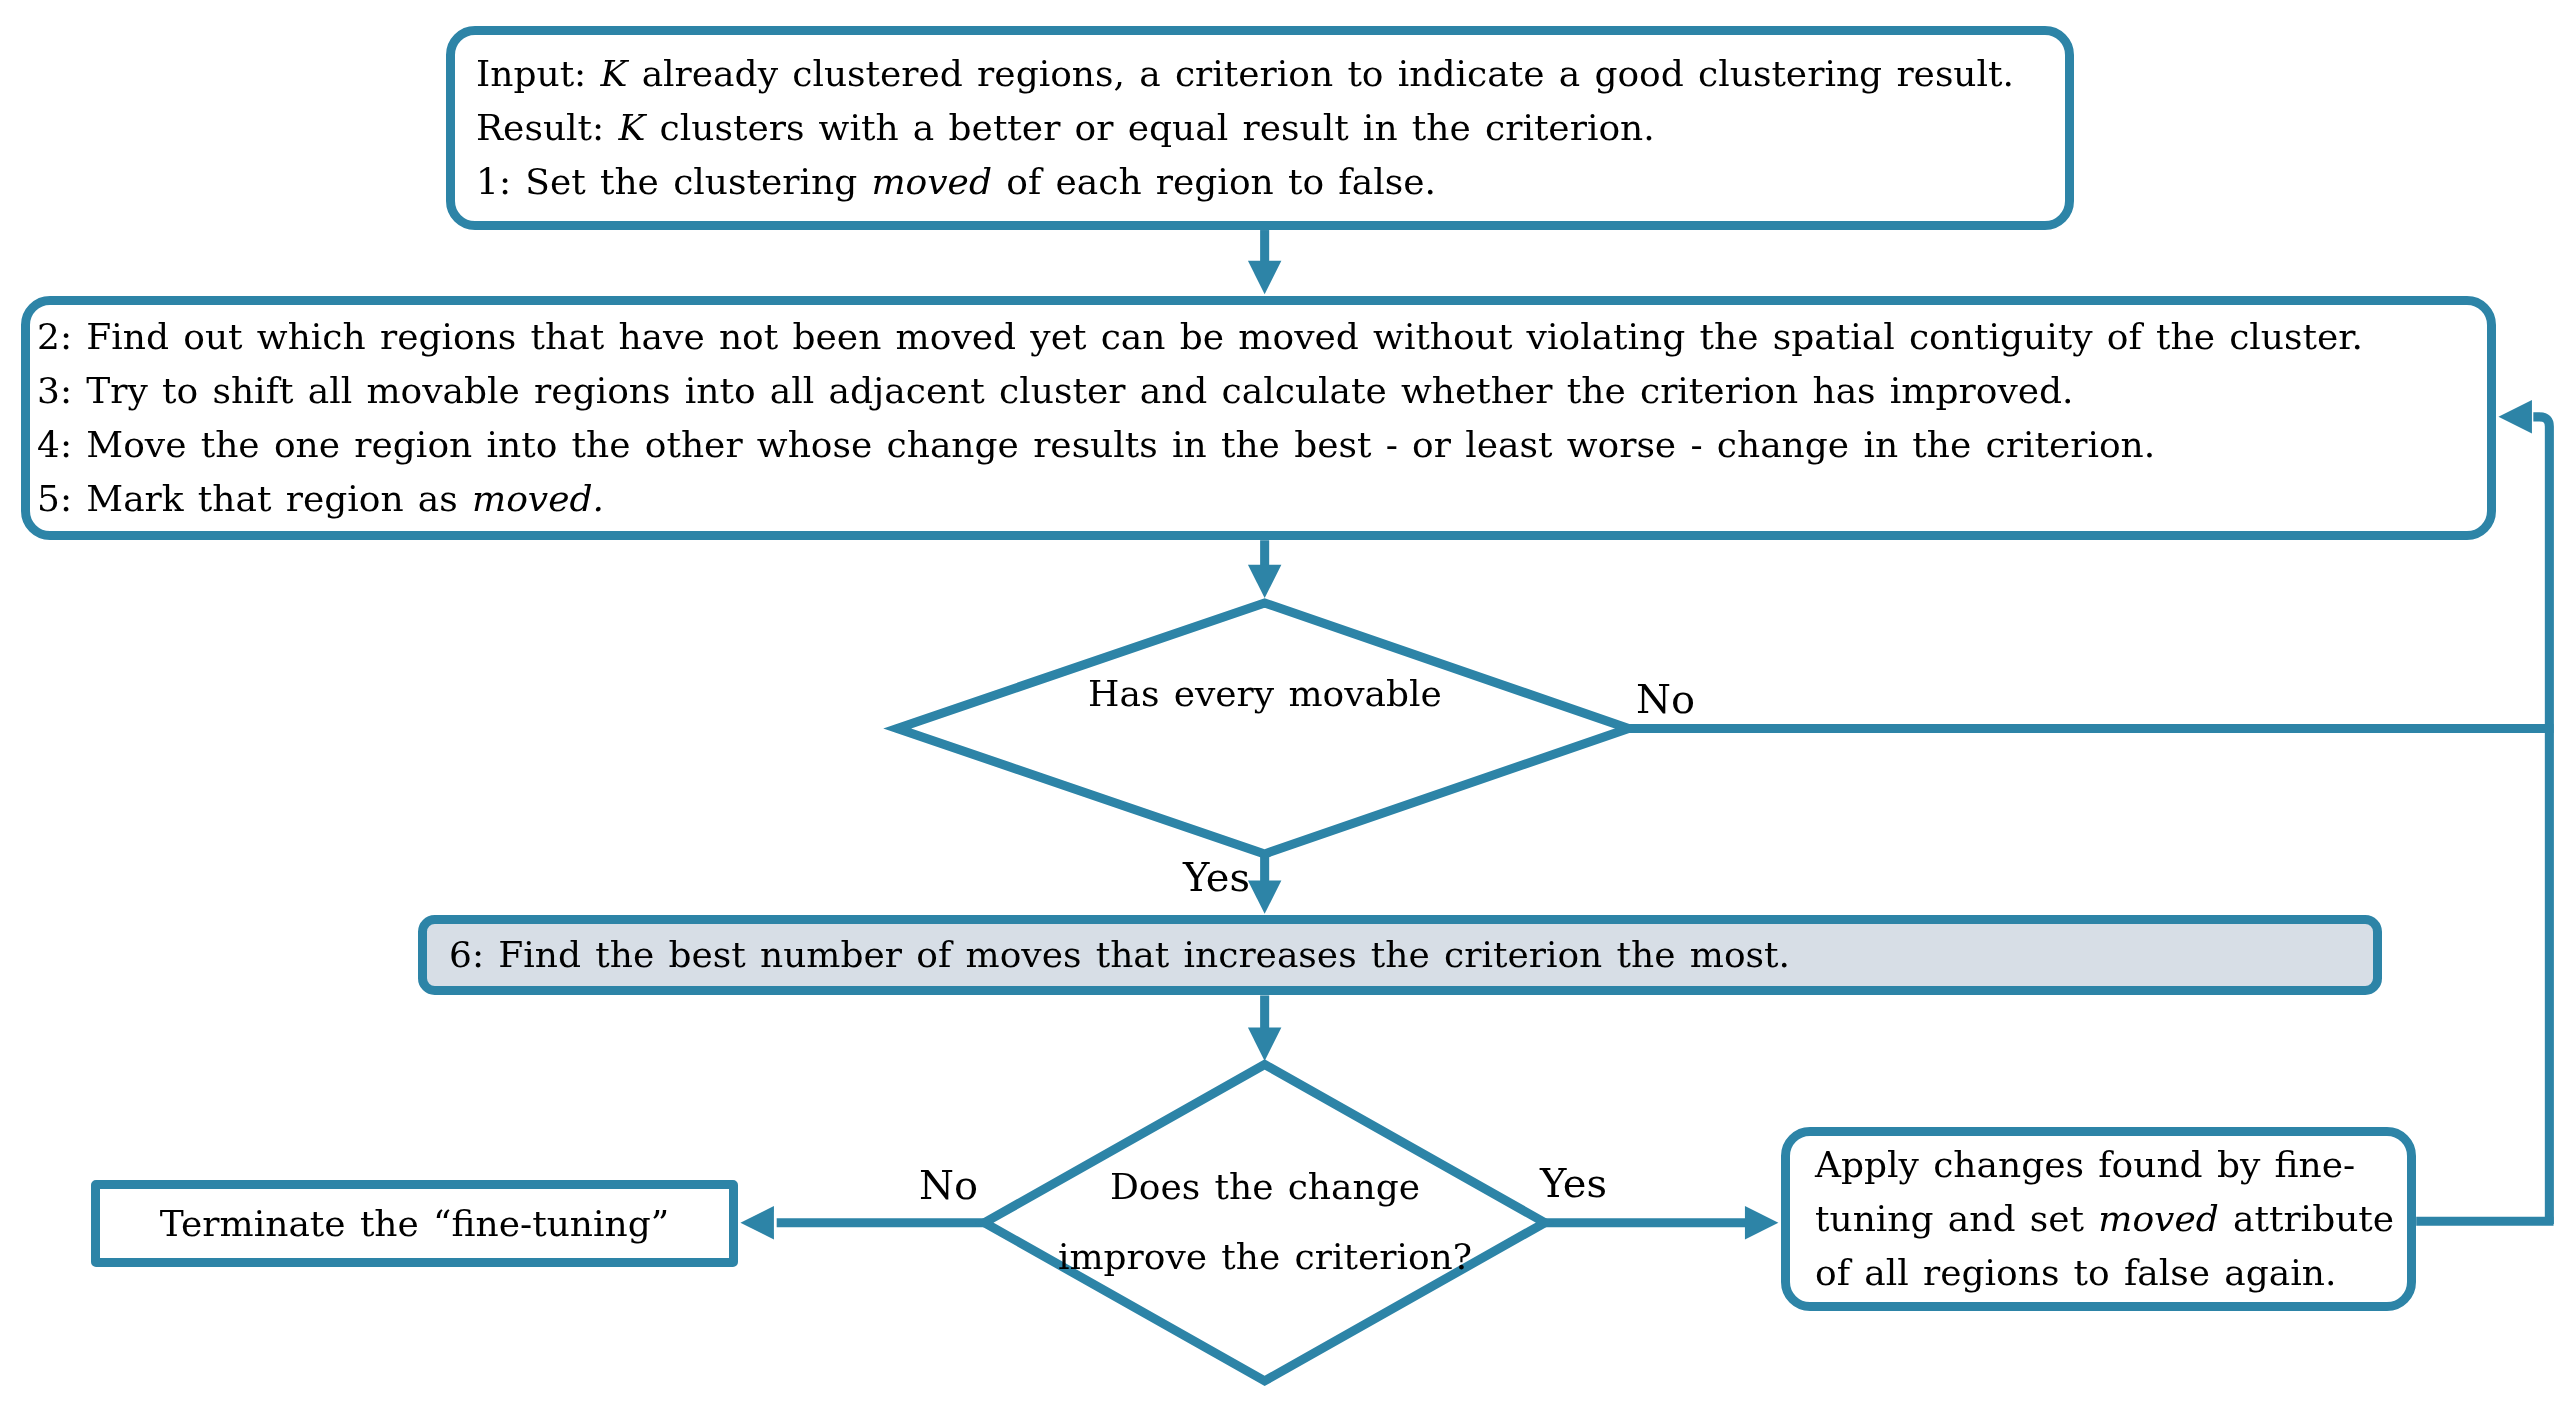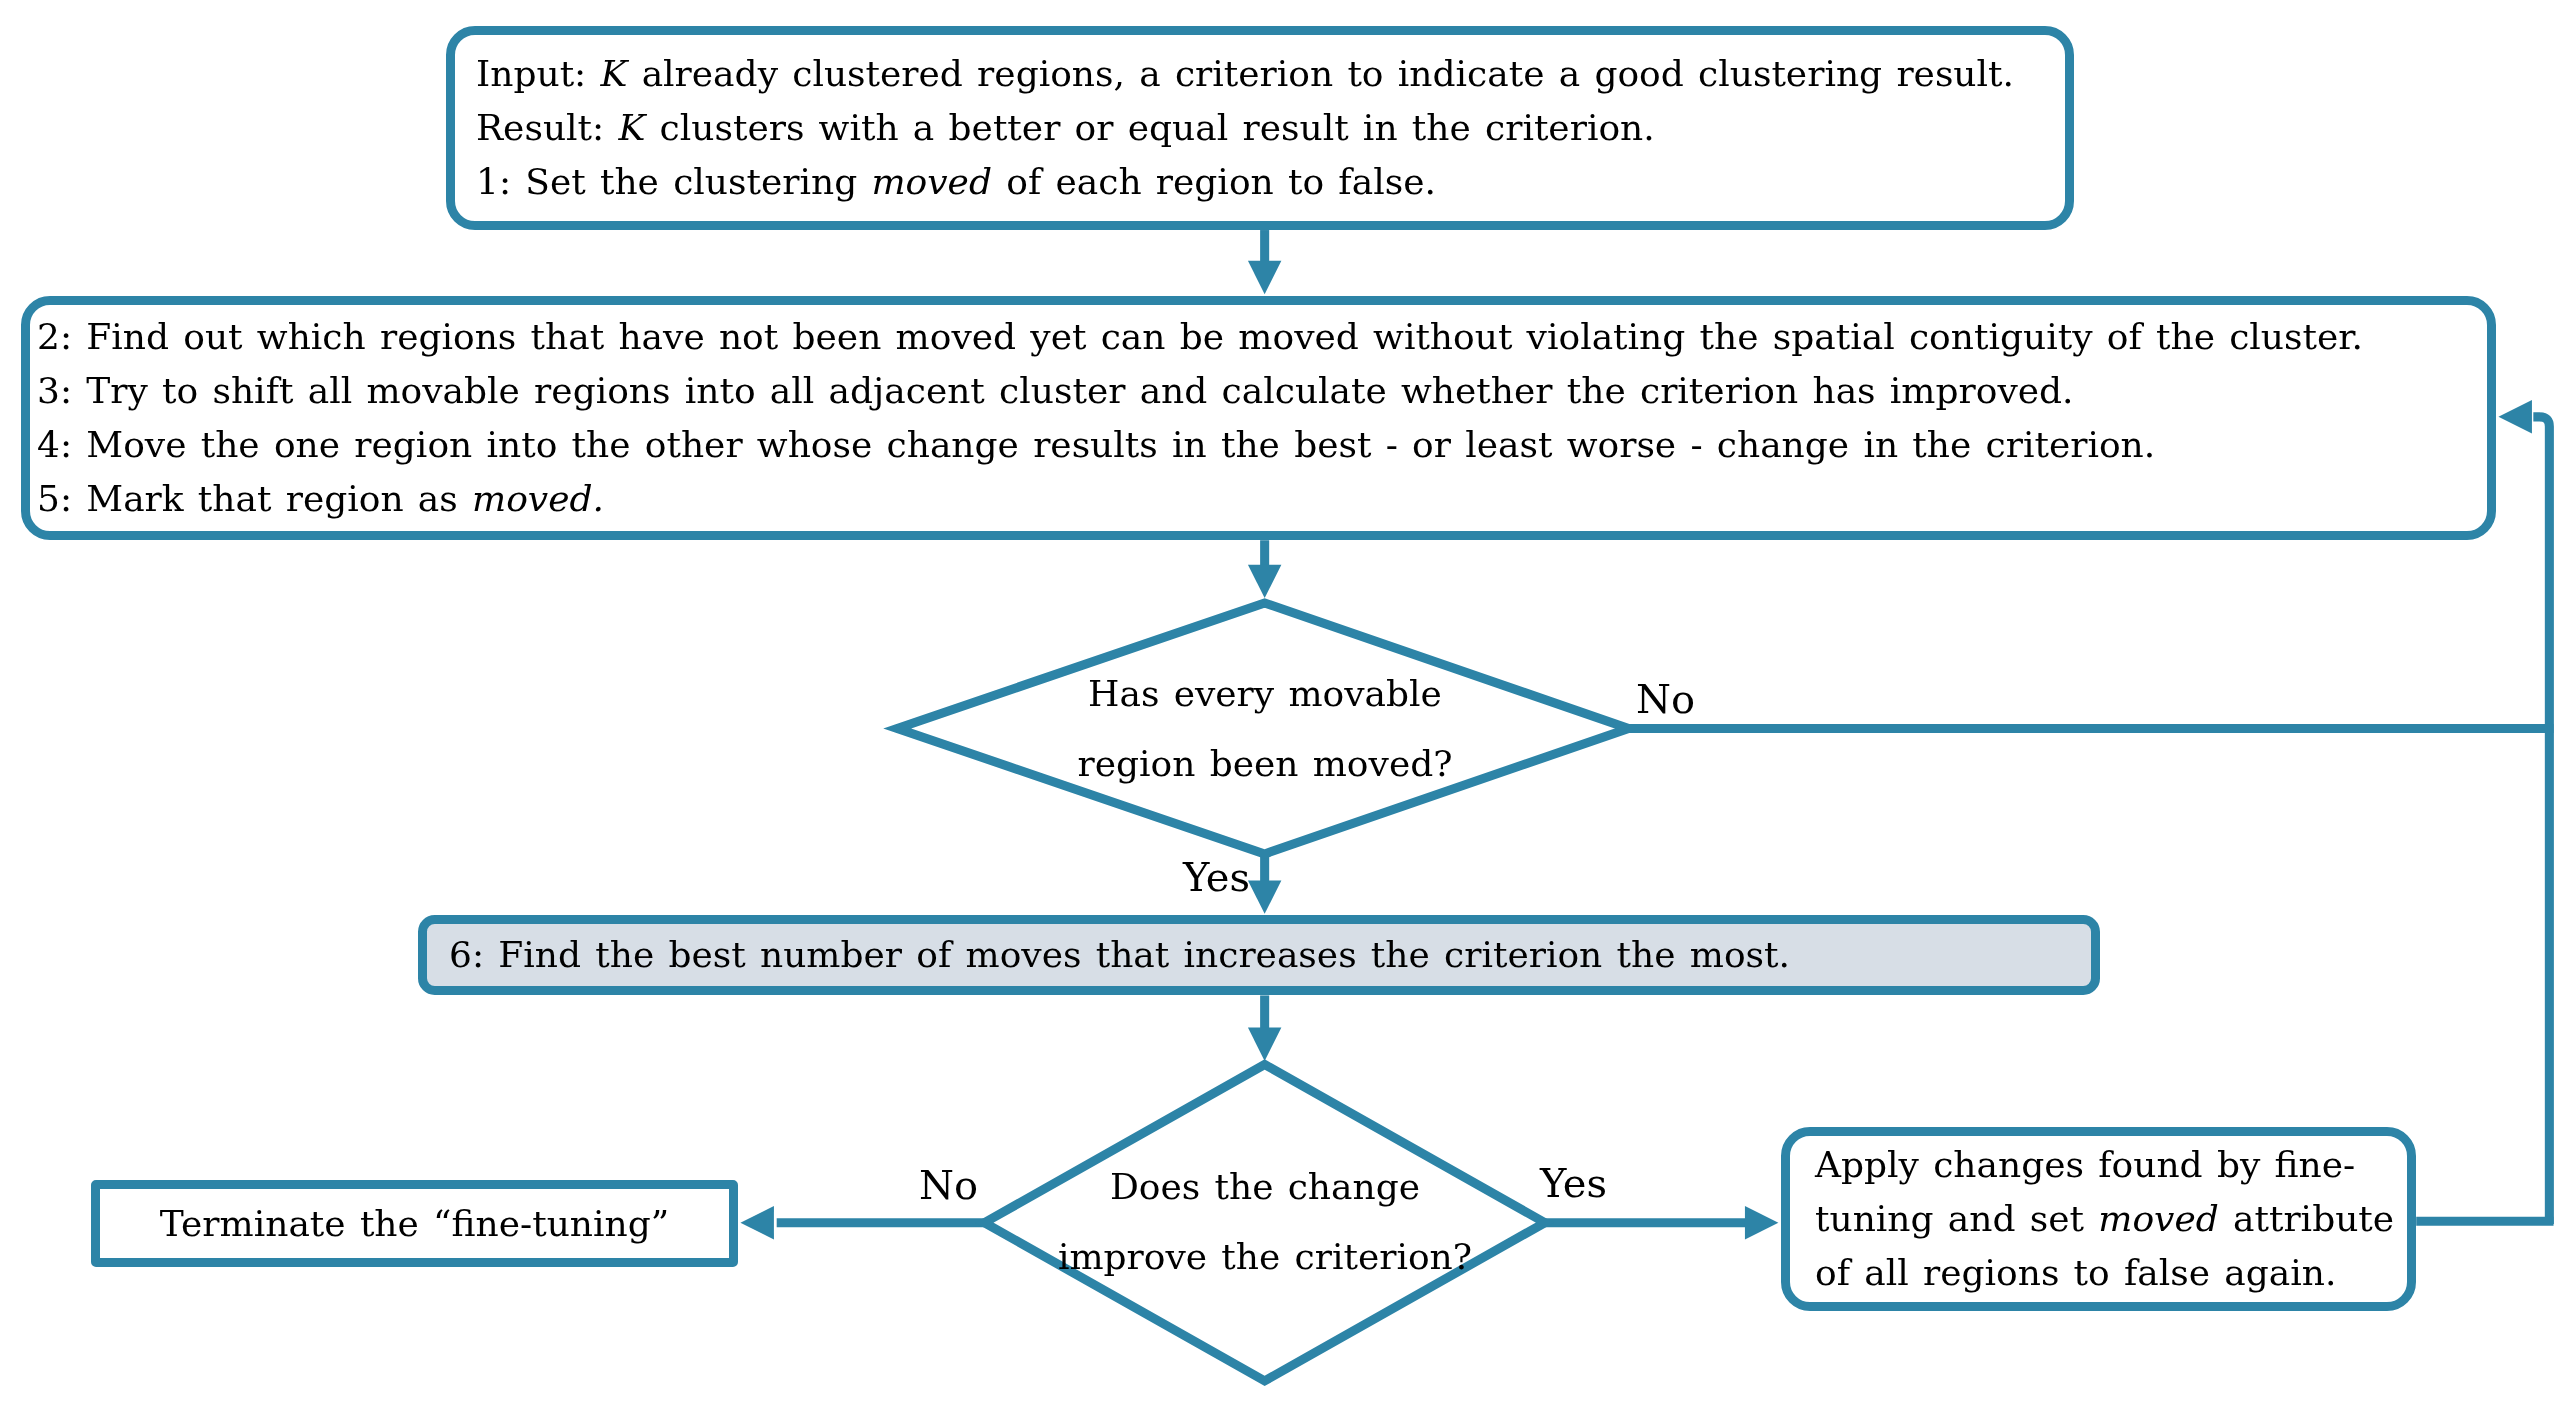--- a/index.html
+++ b/index.html
@@ -24,21 +24,21 @@
   .diamond{fill:var(--box-fill);stroke:var(--line);stroke-width:13;stroke-linejoin:miter;}
   .box{
     position:absolute;box-sizing:border-box;
     border:9.8px solid var(--line);
     background:var(--box-fill);
     display:flex;flex-direction:column;justify-content:center;
   }
   .bline{white-space:nowrap;font-size:36px;line-height:54px;word-spacing:2.8px;}
   #box-input{left:446px;top:26px;width:1628px;height:204px;border-radius:29px;padding-left:21px;}
   #box-steps{left:21px;top:296px;width:2475px;height:244px;border-radius:29px;padding-left:7px;}
-  #box-step6{left:418px;top:915px;width:1682px;height:80px;border-radius:16.7px;padding-left:22px;background:var(--step6-fill);}
+  #box-step6{left:418px;top:915px;width:1964px;height:80px;border-radius:16.7px;padding-left:22px;background:var(--step6-fill);}
   #box-terminate{left:91px;top:1180px;width:647px;height:87px;border-radius:5px;align-items:center;}
   #box-apply{left:1781px;top:1127px;width:635px;height:184px;border-radius:29px;padding-left:25px;}
   .dtext{position:absolute;text-align:center;font-size:36px;line-height:70px;word-spacing:2.8px;}
   #dtext-moved{left:986px;top:659px;width:558px;}
   #dtext-improve{left:1021px;top:1152px;width:488px;}
   .lbl{position:absolute;font-size:40px;line-height:39px;text-align:center;}
   #lbl-no1{left:1620px;top:680px;width:91px;}
   #lbl-yes1{left:1164px;top:858px;width:105px;}
   #lbl-no2{left:903px;top:1166px;width:91px;}
   #lbl-yes2{left:1521px;top:1164px;width:105px;}
@@ -80,21 +80,20 @@
 
   <div class="box" id="box-steps">
     <div class="bline"><span>2: Find out which regions that have not been moved yet can be moved without violating the spatial contiguity of the cluster.</span></div>
     <div class="bline"><span>3: Try to shift all movable regions into all adjacent cluster and calculate whether the criterion has improved.</span></div>
     <div class="bline"><span>4: Move the one region into the other whose change results in the best - or least worse - change in the criterion.</span></div>
     <div class="bline"><span>5: Mark that region as </span><span class="it">moved.</span></div>
   </div>
 
   <div class="dtext" id="dtext-moved">
     <div>Has every movable</div>
-    <div>region been moved?</div>
   </div>
   <div class="lbl" id="lbl-no1">No</div>
   <div class="lbl" id="lbl-yes1">Yes</div>
 
   <div class="box" id="box-step6">
     <div class="bline"><span>6: Find the best number of moves that increases the criterion the most.</span></div>
   </div>
 
   <div class="dtext" id="dtext-improve">
     <div>Does the change</div>

